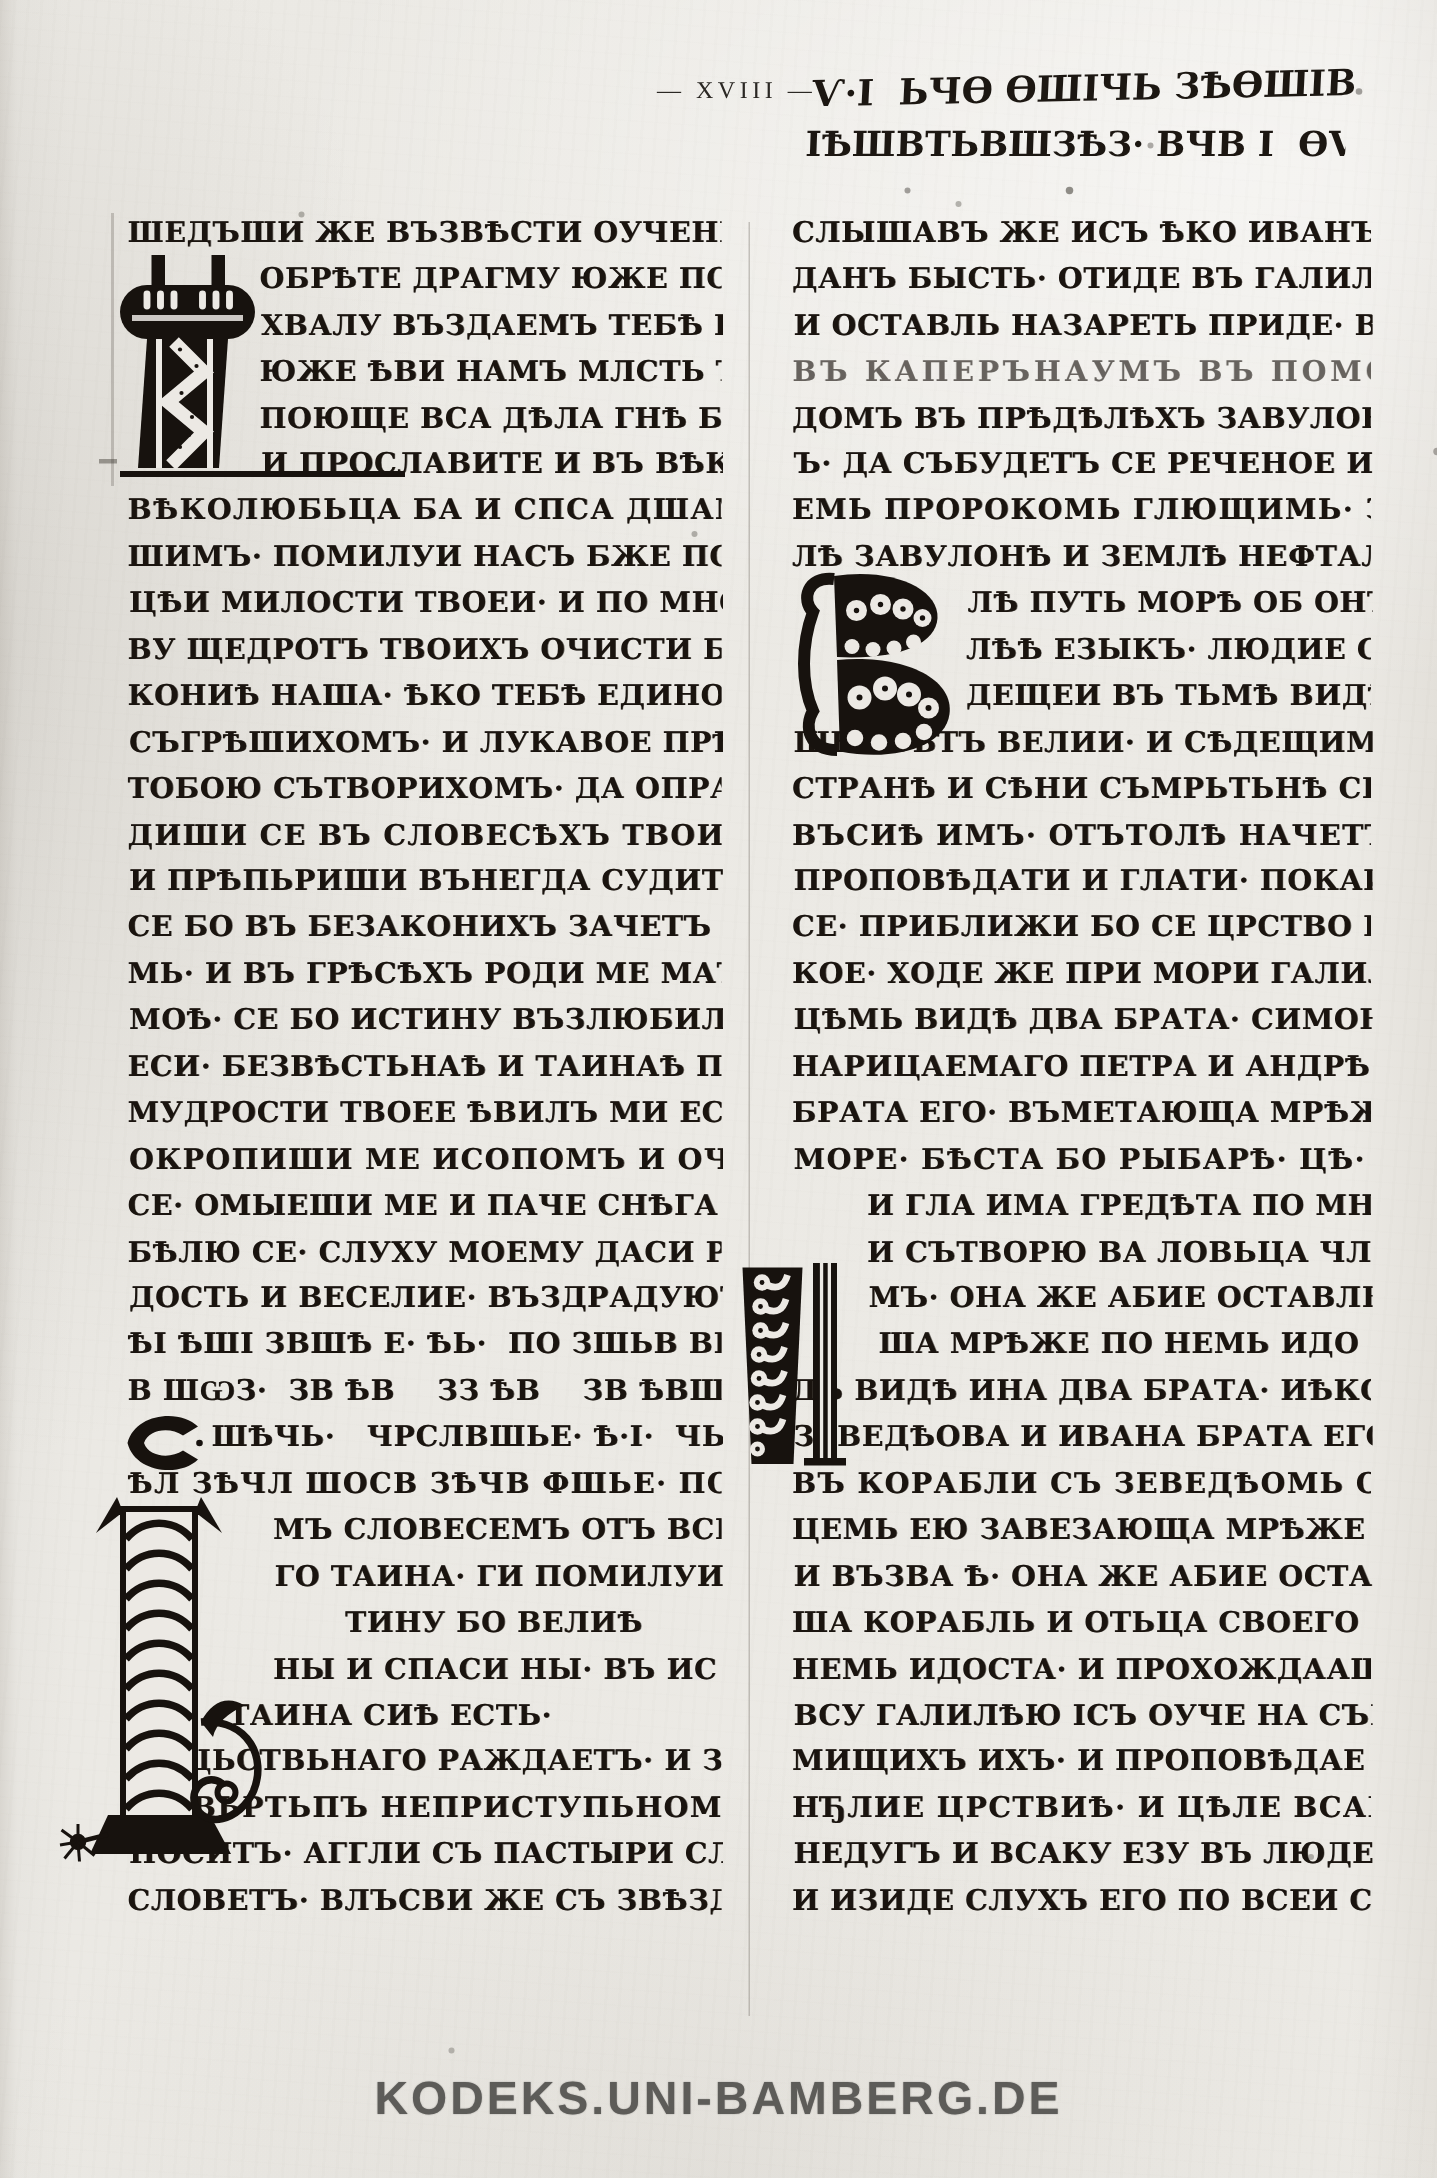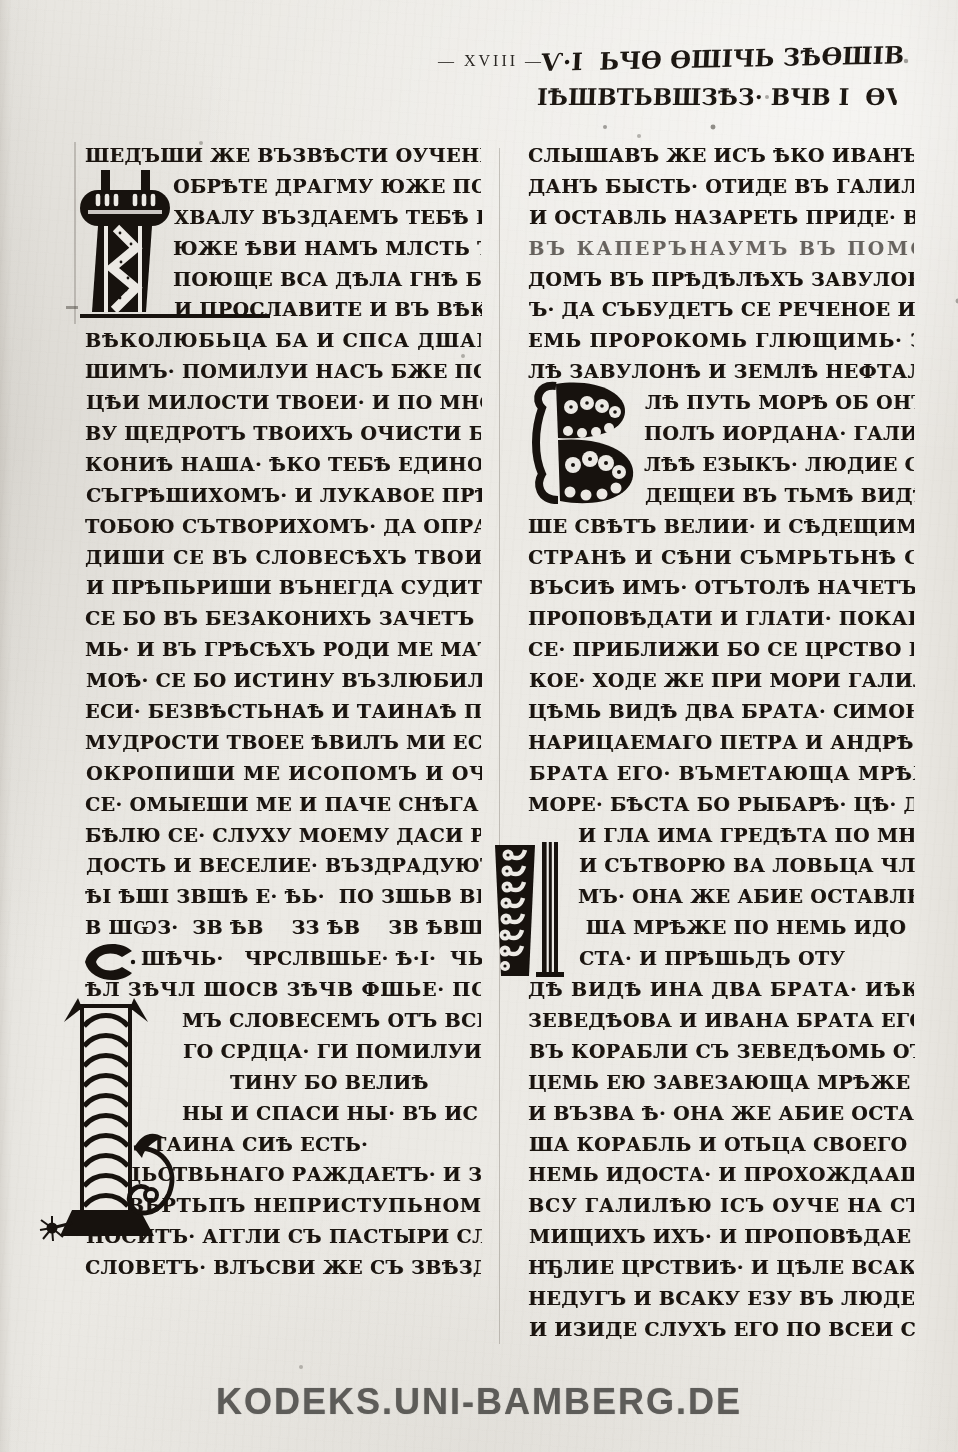--- a/index.html
+++ b/index.html
@@ -37,21 +37,21 @@
      text-shadow:.4px .3px 0 rgba(26,20,15,.55);}
   .line:nth-child(3n){transform:translateX(1px);}
   .line:nth-child(7n){letter-spacing:.9px;}
   .line .fp{color:rgba(26,20,15,.20);letter-spacing:2.5px;filter:blur(.4px);}
   
   .init{position:absolute;pointer-events:none;}
   .init svg{display:block;}
   
   .wm{position:absolute;left:0;right:0;top:1381px;text-align:center;
      font-family:"Liberation Sans","DejaVu Sans",sans-serif;font-weight:700;
-     font-size:36px;letter-spacing:2px;color:#4b4a47;opacity:.88;
+     font-size:31px;letter-spacing:2px;color:#4b4a47;opacity:.88;
      text-shadow:0 0 1px rgba(75,74,71,.6);}
   
   .specks{position:absolute;left:0;top:0;width:2px;height:2px;background:transparent;border-radius:50%;
      box-shadow:712px 126px 0 1.5px rgba(60,56,50,.55), 766px 96px 0 1px rgba(60,56,50,.4),
        604px 126px 0 1px rgba(60,56,50,.45), 638px 135px 0 1px rgba(60,56,50,.35),
        957px 300px 0 1.5px rgba(60,56,50,.4), 462px 355px 0 1px rgba(60,56,50,.35),
        200px 142px 0 1px rgba(60,56,50,.35), 905px 60px 0 1.2px rgba(60,56,50,.45),
        873px 1237px 0 1px rgba(60,56,50,.35), 300px 1366px 0 1px rgba(60,56,50,.3);}
 </style>
 </head>
@@ -92,57 +92,55 @@
     <div class="line">МУДРОСТИ ТВОЕЕ ѢВИЛЪ МИ ЕСИ·</div>
     <div class="line">ОКРОПИШИ МЕ ИСОПОМЪ И ОЧИЩУ</div>
     <div class="line">СЕ· ОМЫЕШИ МЕ И ПАЧЕ СНѢГА ОУ</div>
     <div class="line">БѢЛЮ СЕ· СЛУХУ МОЕМУ ДАСИ РА</div>
     <div class="line">ДОСТЬ И ВЕСЕЛИЕ· ВЪЗДРАДУЮТЪ</div>
     <div class="line">ѢІ ѢШІ ЗВШѢ Е· ѢЬ·  ПО ЗШЬВ ВЬ ШѢШ</div>
     <div class="line">В ШѠЗ·  ЗВ ѢВ    ЗЗ ѢВ    ЗВ ѢВШѠФ</div>
     <div class="line" style="padding-left: 55px;">ШѢЧЬ·   ЧРСЛВШЬЕ· Ѣ·І·  ЧЬЕФ</div>
     <div class="line">ѢЛ ЗѢЧЛ ШОСВ ЗѢЧВ ФШЬЕ· ПО БШЬГОШ</div>
     <div class="line" style="padding-left: 97px;">МЪ СЛОВЕСЕМЪ ОТЪ ВСЕ</div>
-    <div class="line" style="padding-left: 97px;">ГО СРДЦА· ГИ ПОМИЛУИ</div>
+    <div class="line" style="padding-left: 97px;">ГО ТАИНА· ГИ ПОМИЛУИ</div>
     <div class="line" style="padding-left: 145px;">ТИНУ БО ВЕЛИѢ</div>
     <div class="line" style="padding-left: 97px;">НЫ И СПАСИ НЫ· ВЪ ИС</div>
     <div class="line" style="padding-left: 66px;">ТАИНА СИѢ ЕСТЬ·</div>
     <div class="line">СУЩЬСТВЬНАГО РАЖДАЕТЪ· И ЗЕМ</div>
     <div class="line">ЛѢ ВЬРТЬПЪ НЕПРИСТУПЬНОМУ ПРИ</div>
     <div class="line">НОСИТЪ· АГГЛИ СЪ ПАСТЫРИ СЛАВО</div>
     <div class="line">СЛОВЕТЪ· ВЛЪСВИ ЖЕ СЪ ЗВѢЗДОЮ</div>
   </div>
 <div class="col col-right" id="col-right">
     <div class="line">СЛЫШАВЪ ЖЕ ИСЪ ѢКО ИВАНЪ ПРѢ</div>
     <div class="line">ДАНЪ БЫСТЬ· ОТИДЕ ВЪ ГАЛИЛѢЮ·</div>
     <div class="line">И ОСТАВЛЬ НАЗАРЕТЬ ПРИДЕ· ВЧВ</div>
     <div class="line"><span class="fp">ВЪ КАПЕРЪНАУМЪ ВЪ ПОМОРИЕ</span></div>
     <div class="line">ДОМЪ ВЪ ПРѢДѢЛѢХЪ ЗАВУЛОНИХ</div>
     <div class="line">Ъ· ДА СЪБУДЕТЪ СЕ РЕЧЕНОЕ ИСАИ</div>
     <div class="line">ЕМЬ ПРОРОКОМЬ ГЛЮЩИМЬ· ЗЕМ</div>
     <div class="line">ЛѢ ЗАВУЛОНѢ И ЗЕМЛѢ НЕФТАЛИМ</div>
     <div class="line" style="padding-left: 116px;">ЛѢ ПУТЬ МОРѢ ОБ ОНЪ</div>
-    <div class="line" style="padding-left: 116px;">ПОЛЪ ИОРДАНА· ГАЛИ</div>
     <div class="line" style="padding-left: 116px;">ЛѢѢ ЕЗЫКЪ· ЛЮДИЕ СѢ</div>
     <div class="line" style="padding-left: 116px;">ДЕЩЕИ ВЪ ТЬМѢ ВИДѢ</div>
     <div class="line">ШЕ СВѢТЪ ВЕЛИИ· И СѢДЕЩИМЪ ВЪ</div>
     <div class="line">СТРАНѢ И СѢНИ СЪМРЬТЬНѢ СВѢТЪ</div>
     <div class="line">ВЪСИѢ ИМЪ· ОТЪТОЛѢ НАЧЕТЪ ІСЪ</div>
     <div class="line">ПРОПОВѢДАТИ И ГЛАТИ· ПОКАИТЕ</div>
     <div class="line">СЕ· ПРИБЛИЖИ БО СЕ ЦРСТВО НБС</div>
     <div class="line">КОЕ· ХОДЕ ЖЕ ПРИ МОРИ ГАЛИЛѢИС</div>
     <div class="line">ЦѢМЬ ВИДѢ ДВА БРАТА· СИМОНА</div>
     <div class="line">НАРИЦАЕМАГО ПЕТРА И АНДРѢЮ</div>
     <div class="line">БРАТА ЕГО· ВЪМЕТАЮЩА МРѢЖЕ ВЪ</div>
     <div class="line">МОРЕ· БѢСТА БО РЫБАРѢ· ЦѢ· ДВ·Ч·</div>
     <div class="line" style="padding-left: 50px;">И ГЛА ИМА ГРЕДѢТА ПО МНѢ</div>
     <div class="line" style="padding-left: 50px;">И СЪТВОРЮ ВА ЛОВЬЦА ЧЛКО</div>
     <div class="line" style="padding-left: 50px;">МЪ· ОНА ЖЕ АБИЕ ОСТАВЛЬ</div>
     <div class="line" style="padding-left: 50px; text-align: center;">ША МРѢЖЕ ПО НЕМЬ ИДО</div>
-    <div class="line" style="padding-left: 50px;">СТА· И ПРѢШЬДЪ ОТУ</div>
     <div class="line">ДѢ ВИДѢ ИНА ДВА БРАТА· ИѢКОВА</div>
     <div class="line">ЗЕВЕДѢОВА И ИВАНА БРАТА ЕГО·</div>
     <div class="line">ВЪ КОРАБЛИ СЪ ЗЕВЕДѢОМЬ ОТЬ</div>
     <div class="line">ЦЕМЬ ЕЮ ЗАВЕЗАЮЩА МРѢЖЕ СВОЕ</div>
     <div class="line">И ВЪЗВА Ѣ· ОНА ЖЕ АБИЕ ОСТАВЛЬ</div>
     <div class="line">ША КОРАБЛЬ И ОТЬЦА СВОЕГО ПО</div>
     <div class="line">НЕМЬ ИДОСТА· И ПРОХОЖДААШЕ</div>
     <div class="line">ВСУ ГАЛИЛѢЮ ІСЪ ОУЧЕ НА СЪНЬ</div>
     <div class="line">МИЩИХЪ ИХЪ· И ПРОПОВѢДАЕ ЕВА</div>
     <div class="line">НЂЛИЕ ЦРСТВИѢ· И ЦѢЛЕ ВСАКЪ</div>

